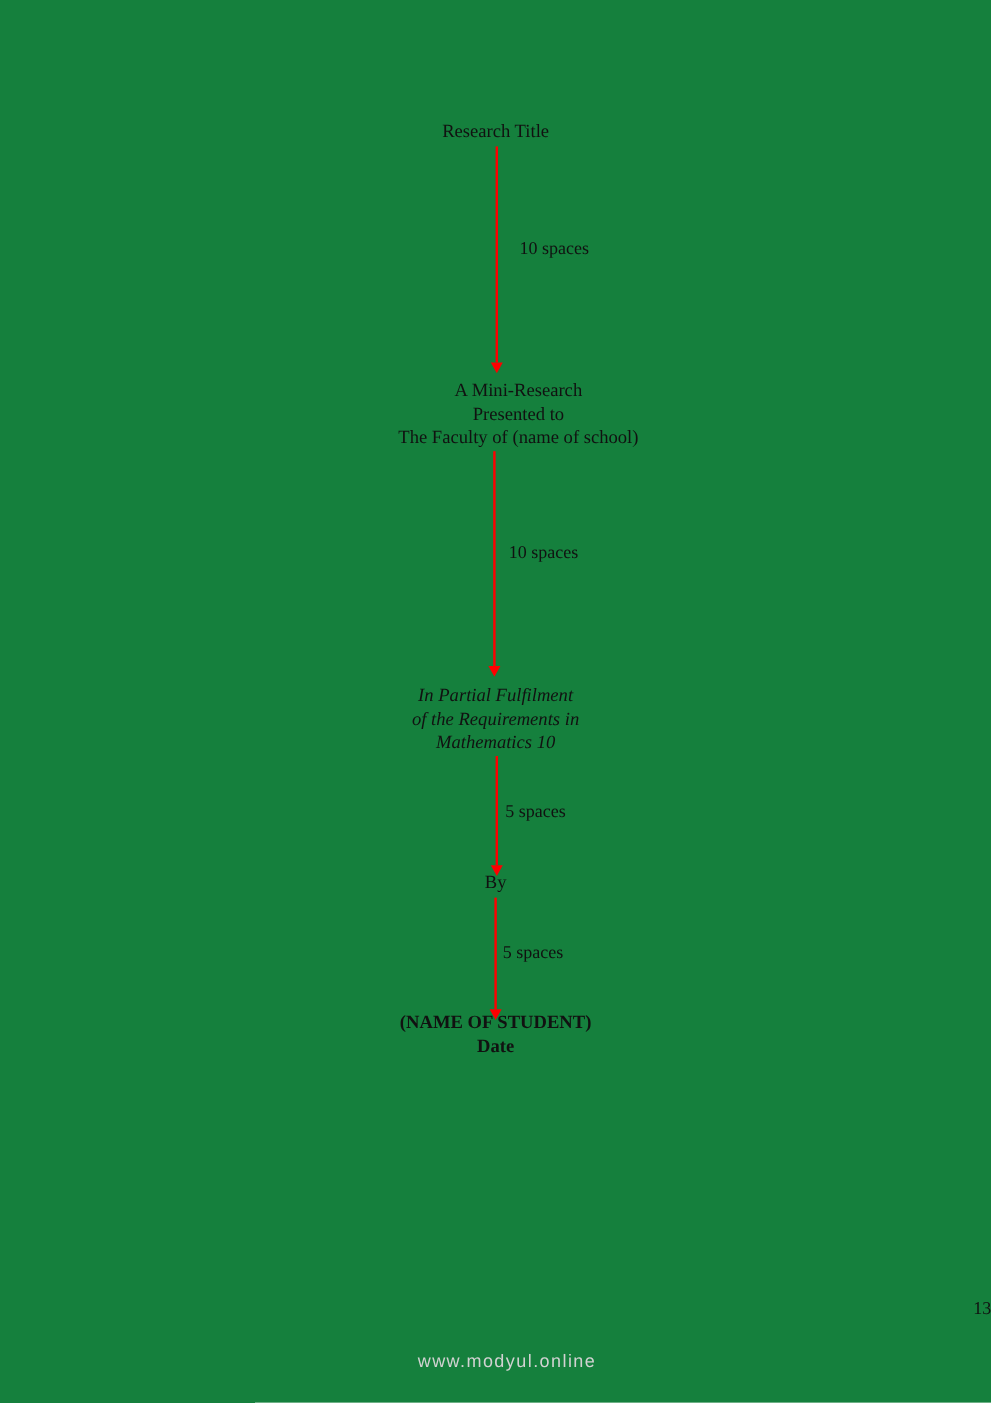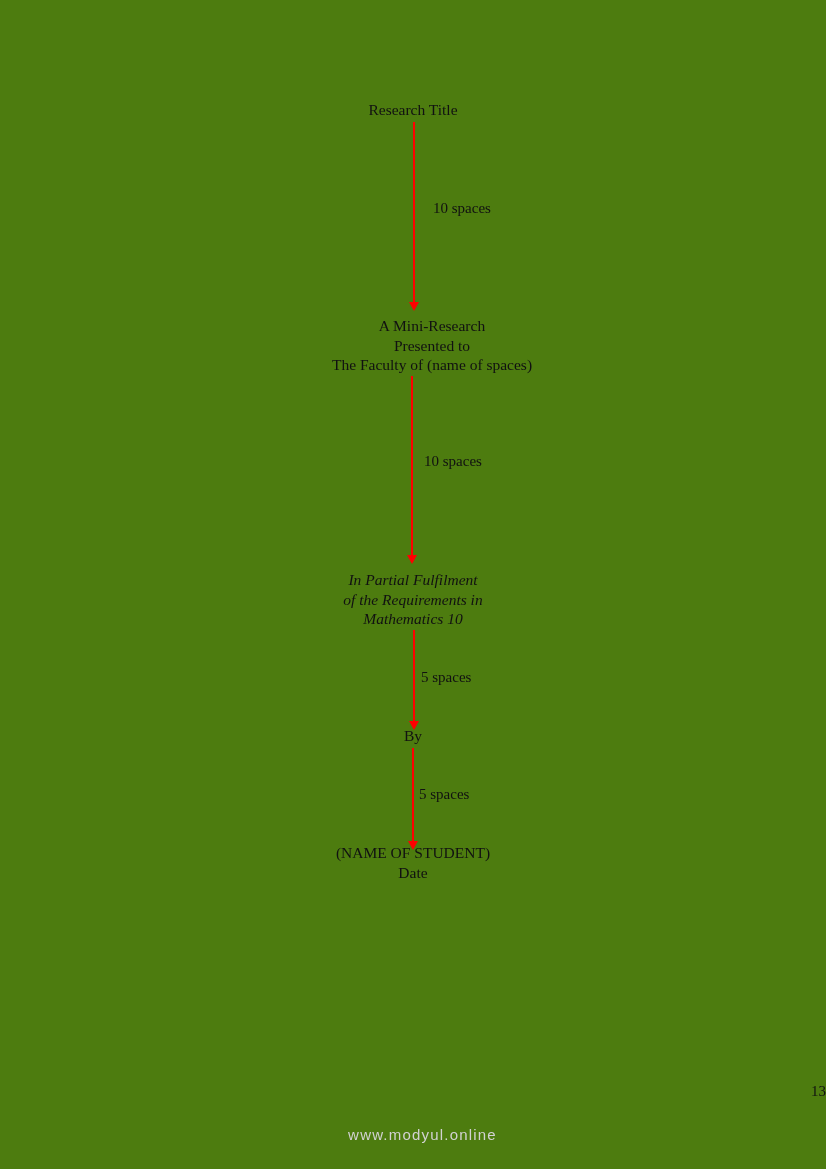--- a/index.html
+++ b/index.html
@@ -8,21 +8,21 @@
     background: #ffffff;
   }
   body {
     font-family: "Liberation Serif", "DejaVu Serif", serif;
     color: #000000;
   }
   #page {
     position: relative;
     width: 826px;
     height: 1169px;
-    background: #4d7c0f;
+    background: #15803d;
     overflow: hidden;
   }
 
   
   .block {
     position: absolute;
     text-align: center;
     font-size: 15.5px;
     line-height: 19.5px;
     color: #111111;
@@ -90,34 +90,34 @@
 
 <div id="page">
 
   <div class="block" style="left:413px; top:100px;">
     <span class="line">Research Title</span>
   </div>
 
   <div class="block" style="left:432px; top:316px;">
     <span class="line">A Mini-Research</span>
     <span class="line">Presented to</span>
-    <span class="line">The Faculty of (name of spaces)</span>
+    <span class="line">The Faculty of (name of school)</span>
   </div>
 
   <div class="block" style="left:413px; top:570px;font-style:italic;">
     <span class="line">In Partial Fulfilment</span>
     <span class="line">of the Requirements in</span>
     <span class="line">Mathematics 10</span>
   </div>
 
   <div class="block" style="left:413px; top:726px;">
     <span class="line">By</span>
   </div>
 
-  <div class="block" style="left:413px; top:843px;">
+  <div class="block" style="left:413px; top:843px;font-weight:bold;">
     <span class="line">(NAME OF STUDENT)</span>
     <span class="line">Date</span>
   </div>
 
   <div class="arrow" style="left:414px; top:122px; height:189px;">
     <span class="shaft" style="height:180px;"></span>
     <span class="head"></span>
   </div>
 
   <div class="arrow" style="left:412px; top:376px; height:188px;">

